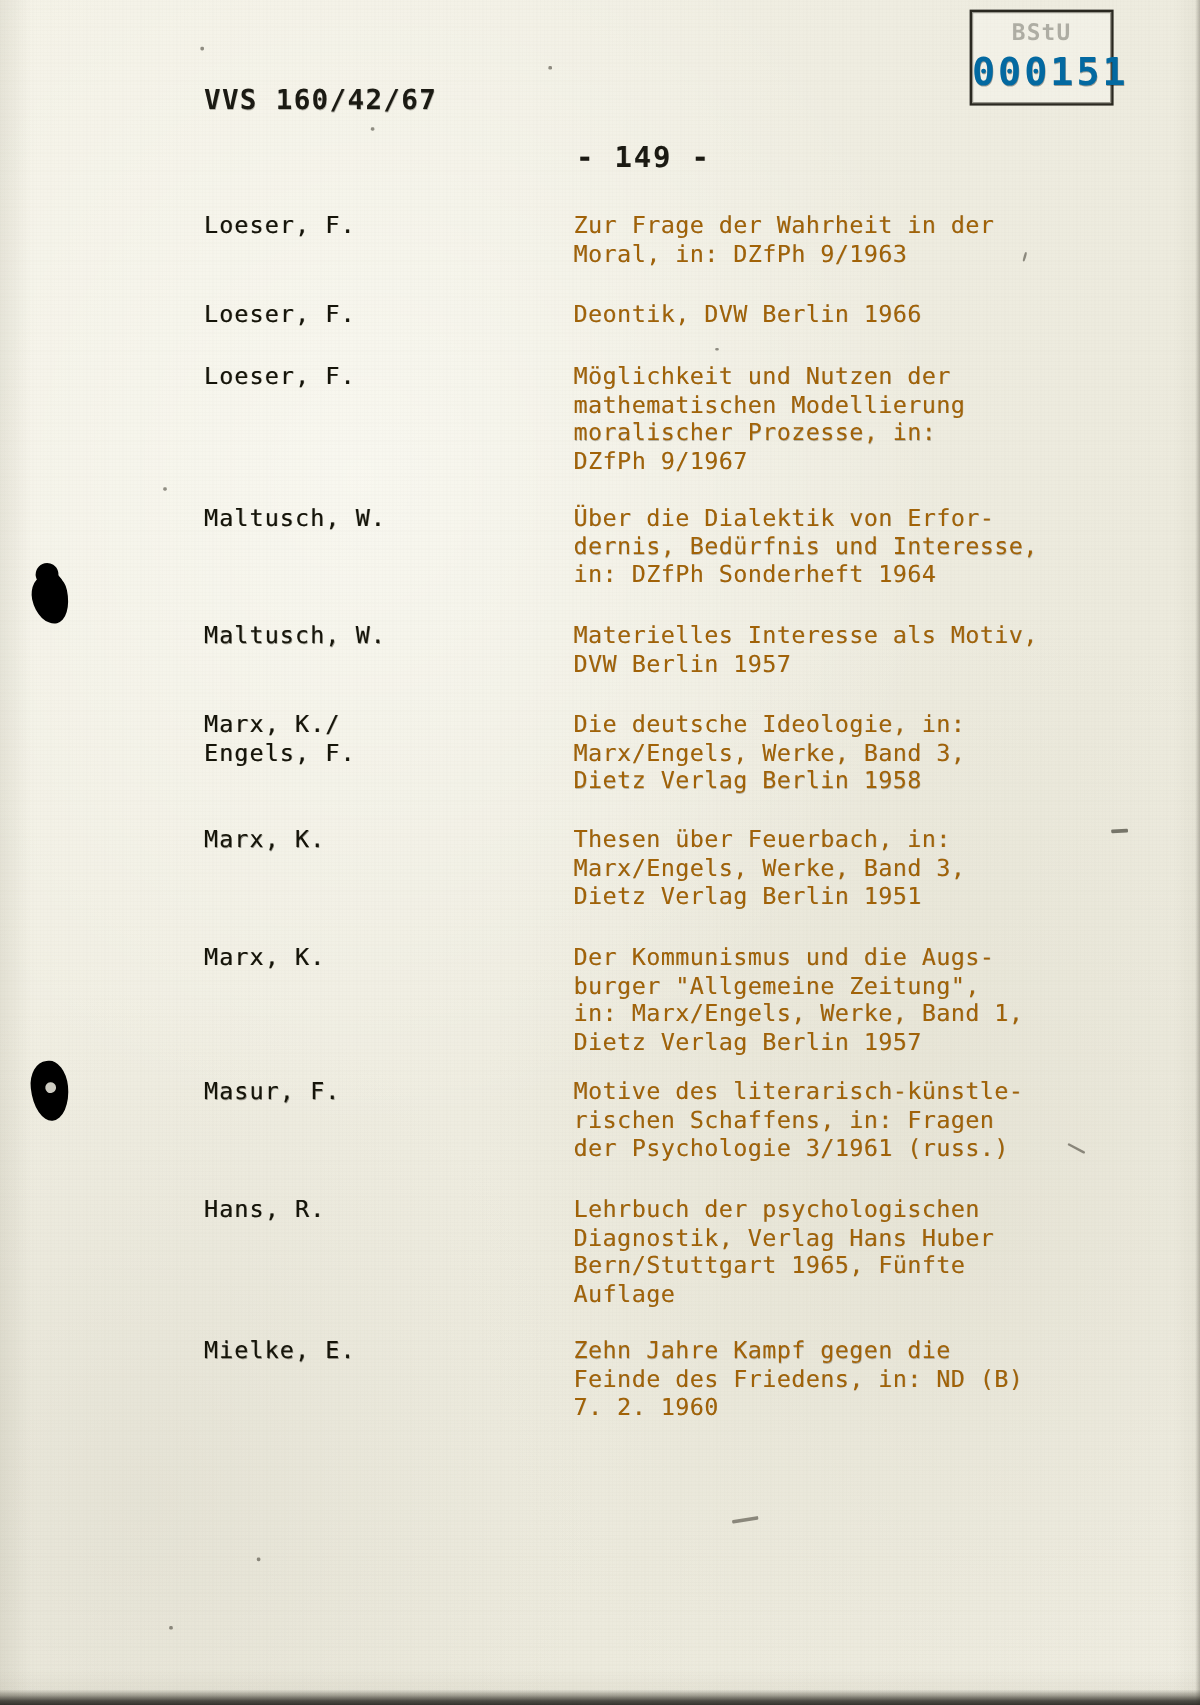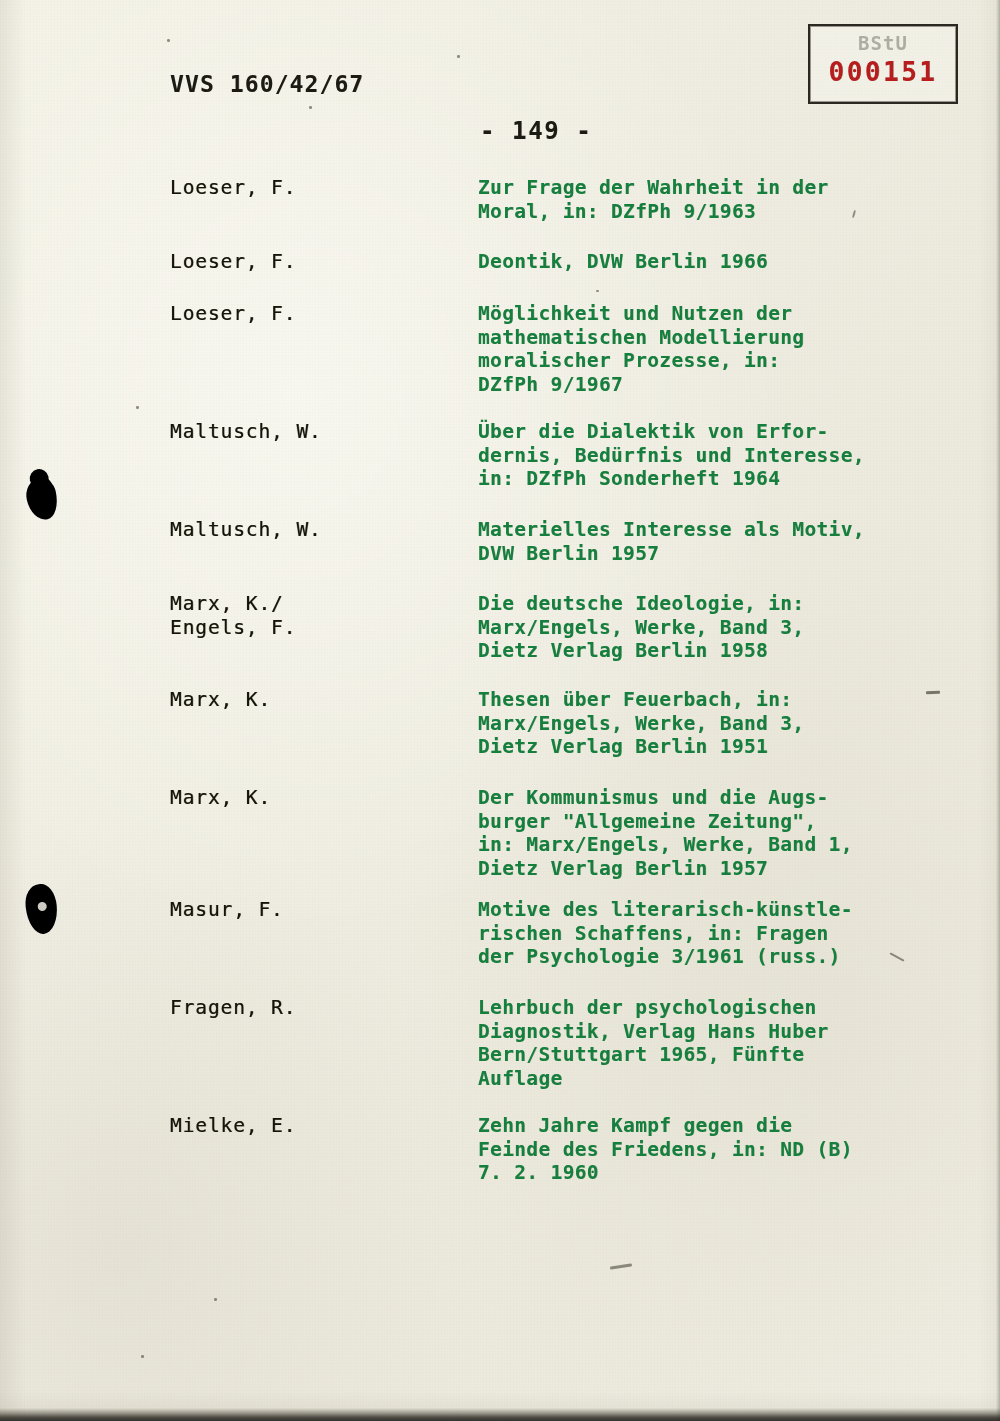--- a/index.html
+++ b/index.html
@@ -122,38 +122,37 @@
     color: #151409;
     text-shadow: 0.5px 0.3px 0 rgba(35,33,24,0.45), -0.3px 0 0 rgba(35,33,24,0.25);
   }
 
   .bib-title {
     position: absolute;
     left: 478px;
     top: 0;
     white-space: pre;
     font-size: 19.5px;
-    font-weight: 700;
+    font-weight: 400;
     line-height: 23.5px;
     letter-spacing: 0.35px;
-    color: #15803d;
+    color: #a16207;
     text-shadow: 0.35px 0.2px 0 rgba(40,38,28,0.28);
   }
 
   
   #archive-stamp {
     position: absolute;
     left: 808px;
     top: 8px;
-    width: 150px;
+    width: 120px;
     height: 80px;
     border: 2.5px solid #2a2820;
     box-sizing: border-box;
     background: rgba(255,255,252,0.25);
-    margin-top: 16px;
   }
   #archive-stamp .stamp-inner {
     position: absolute;
     inset: 0;
     border: 1px solid rgba(42,40,32,0.45);
   }
   #stamp-authority {
     position: absolute;
     top: 6px;
     left: 0;
@@ -164,24 +163,24 @@
     letter-spacing: 1px;
     color: rgba(45,43,34,0.34);
     white-space: pre;
   }
   #stamp-number {
     position: absolute;
     top: 31px;
     left: 0;
     right: 0;
     text-align: center;
-    font-size: 26px;
+    font-size: 32px;
     font-weight: 700;
     letter-spacing: 2.5px;
-    color: #b91c1c;
+    color: #0369a1;
     white-space: pre;
     text-shadow: 0.4px 0.3px 0 rgba(32,30,22,0.4);
   }
 
   
   .margin-blob {
     position: absolute;
     background: #000000;
   }
   #margin-blob-upper {
@@ -316,21 +315,21 @@
 in: Marx/Engels, Werke, Band 1,
 Dietz Verlag Berlin 1957</div>
       </div>
       <div class="bib-entry" style="top: 898px;">
         <div class="bib-author">Masur, F.</div>
         <div class="bib-title">Motive des literarisch-künstle-
 rischen Schaffens, in: Fragen
 der Psychologie 3/1961 (russ.)</div>
       </div>
       <div class="bib-entry" style="top: 996px;">
-        <div class="bib-author">Fragen, R.</div>
+        <div class="bib-author">Hans, R.</div>
         <div class="bib-title">Lehrbuch der psychologischen
 Diagnostik, Verlag Hans Huber
 Bern/Stuttgart 1965, Fünfte
 Auflage</div>
       </div>
       <div class="bib-entry" style="top: 1114px;">
         <div class="bib-author">Mielke, E.</div>
         <div class="bib-title">Zehn Jahre Kampf gegen die
 Feinde des Friedens, in: ND (B)
 7. 2. 1960</div>

